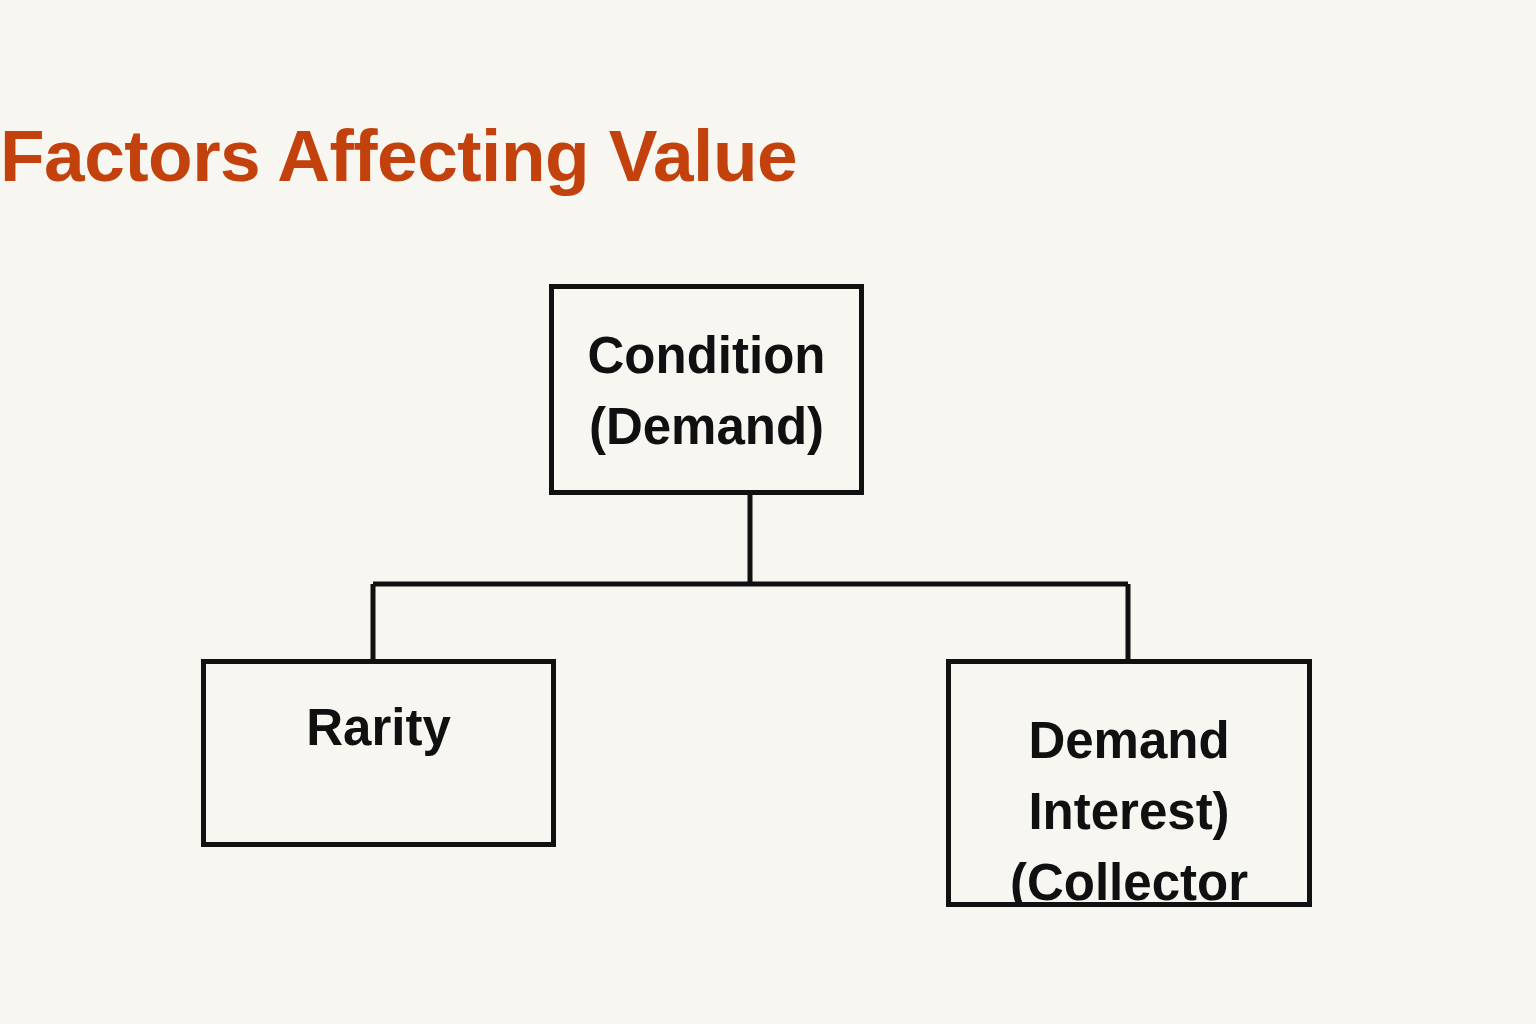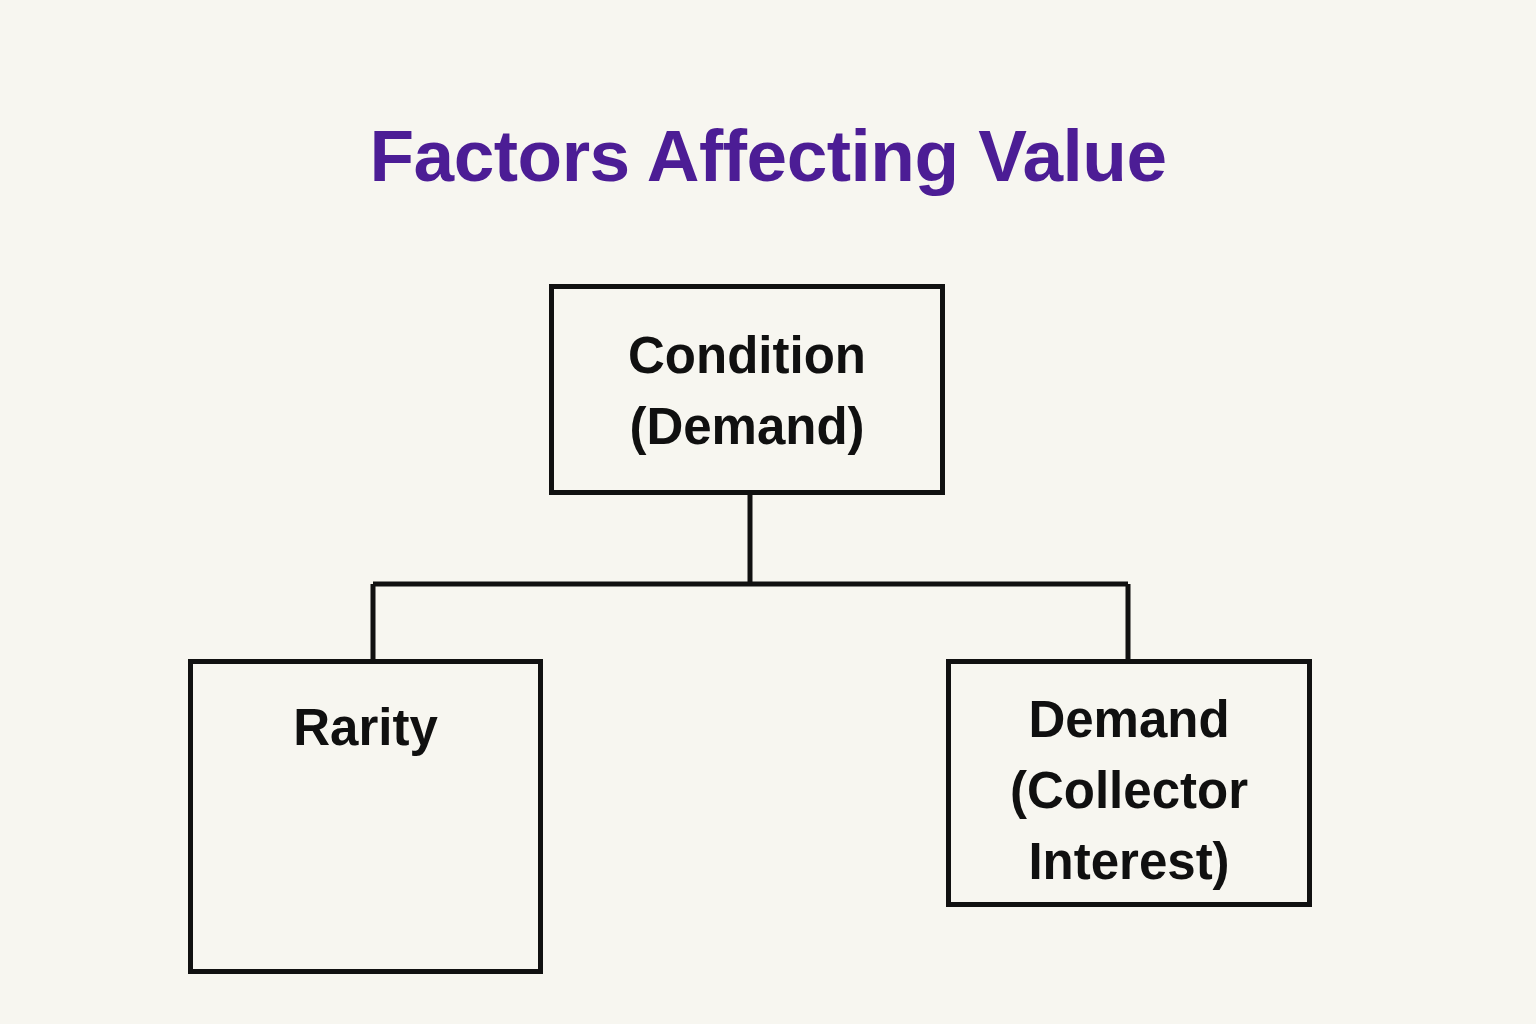--- a/index.html
+++ b/index.html
@@ -20,25 +20,24 @@
     height: 1024px;
     background: #f7f6f0;
   }
 
   
   #diagram-title {
     position: absolute;
     left: 0;
     top: 118px;
     width: 1536px;
-    text-align: center;
     font-size: 73px;
     font-weight: 700;
     letter-spacing: -0.5px;
-    color: #4c1d95;
+    color: #c2410c;
     line-height: 1.05;
     white-space: pre;
   }
 
   
   #connectors {
     position: absolute;
     left: 0;
     top: 0;
     width: 1536px;
@@ -60,41 +59,41 @@
     overflow: hidden;
   }
   .node-label {
     display: block;
     white-space: pre;
   }
 
   #node-condition {
     left: 549px;
     top: 284px;
-    width: 396px;
+    width: 315px;
     height: 211px;
     padding-top: 31px;
     font-size: 51px;
   }
 
   #node-rarity {
-    left: 188px;
+    left: 201px;
     top: 659px;
     width: 355px;
-    height: 315px;
+    height: 188px;
     padding-top: 28px;
     font-size: 51px;
   }
 
   #node-demand {
     left: 946px;
     top: 659px;
     width: 366px;
     height: 248px;
-    padding-top: 20px;
+    padding-top: 41px;
     font-size: 51px;
   }
 </style>
 </head>
 <body>
 
 <div id="canvas">
 
   <div id="diagram-title">Factors Affecting Value</div>
 
@@ -111,17 +110,17 @@
     <span class="node-label">Condition</span>
     <span class="node-label">(Demand)</span>
   </div>
 
   <div class="node-box" id="node-rarity">
     <span class="node-label">Rarity</span>
   </div>
 
   <div class="node-box" id="node-demand">
     <span class="node-label">Demand</span>
+    <span class="node-label">Interest)</span>
     <span class="node-label">(Collector</span>
-    <span class="node-label">Interest)</span>
   </div>
 
 </div>
 
 </body></html>

